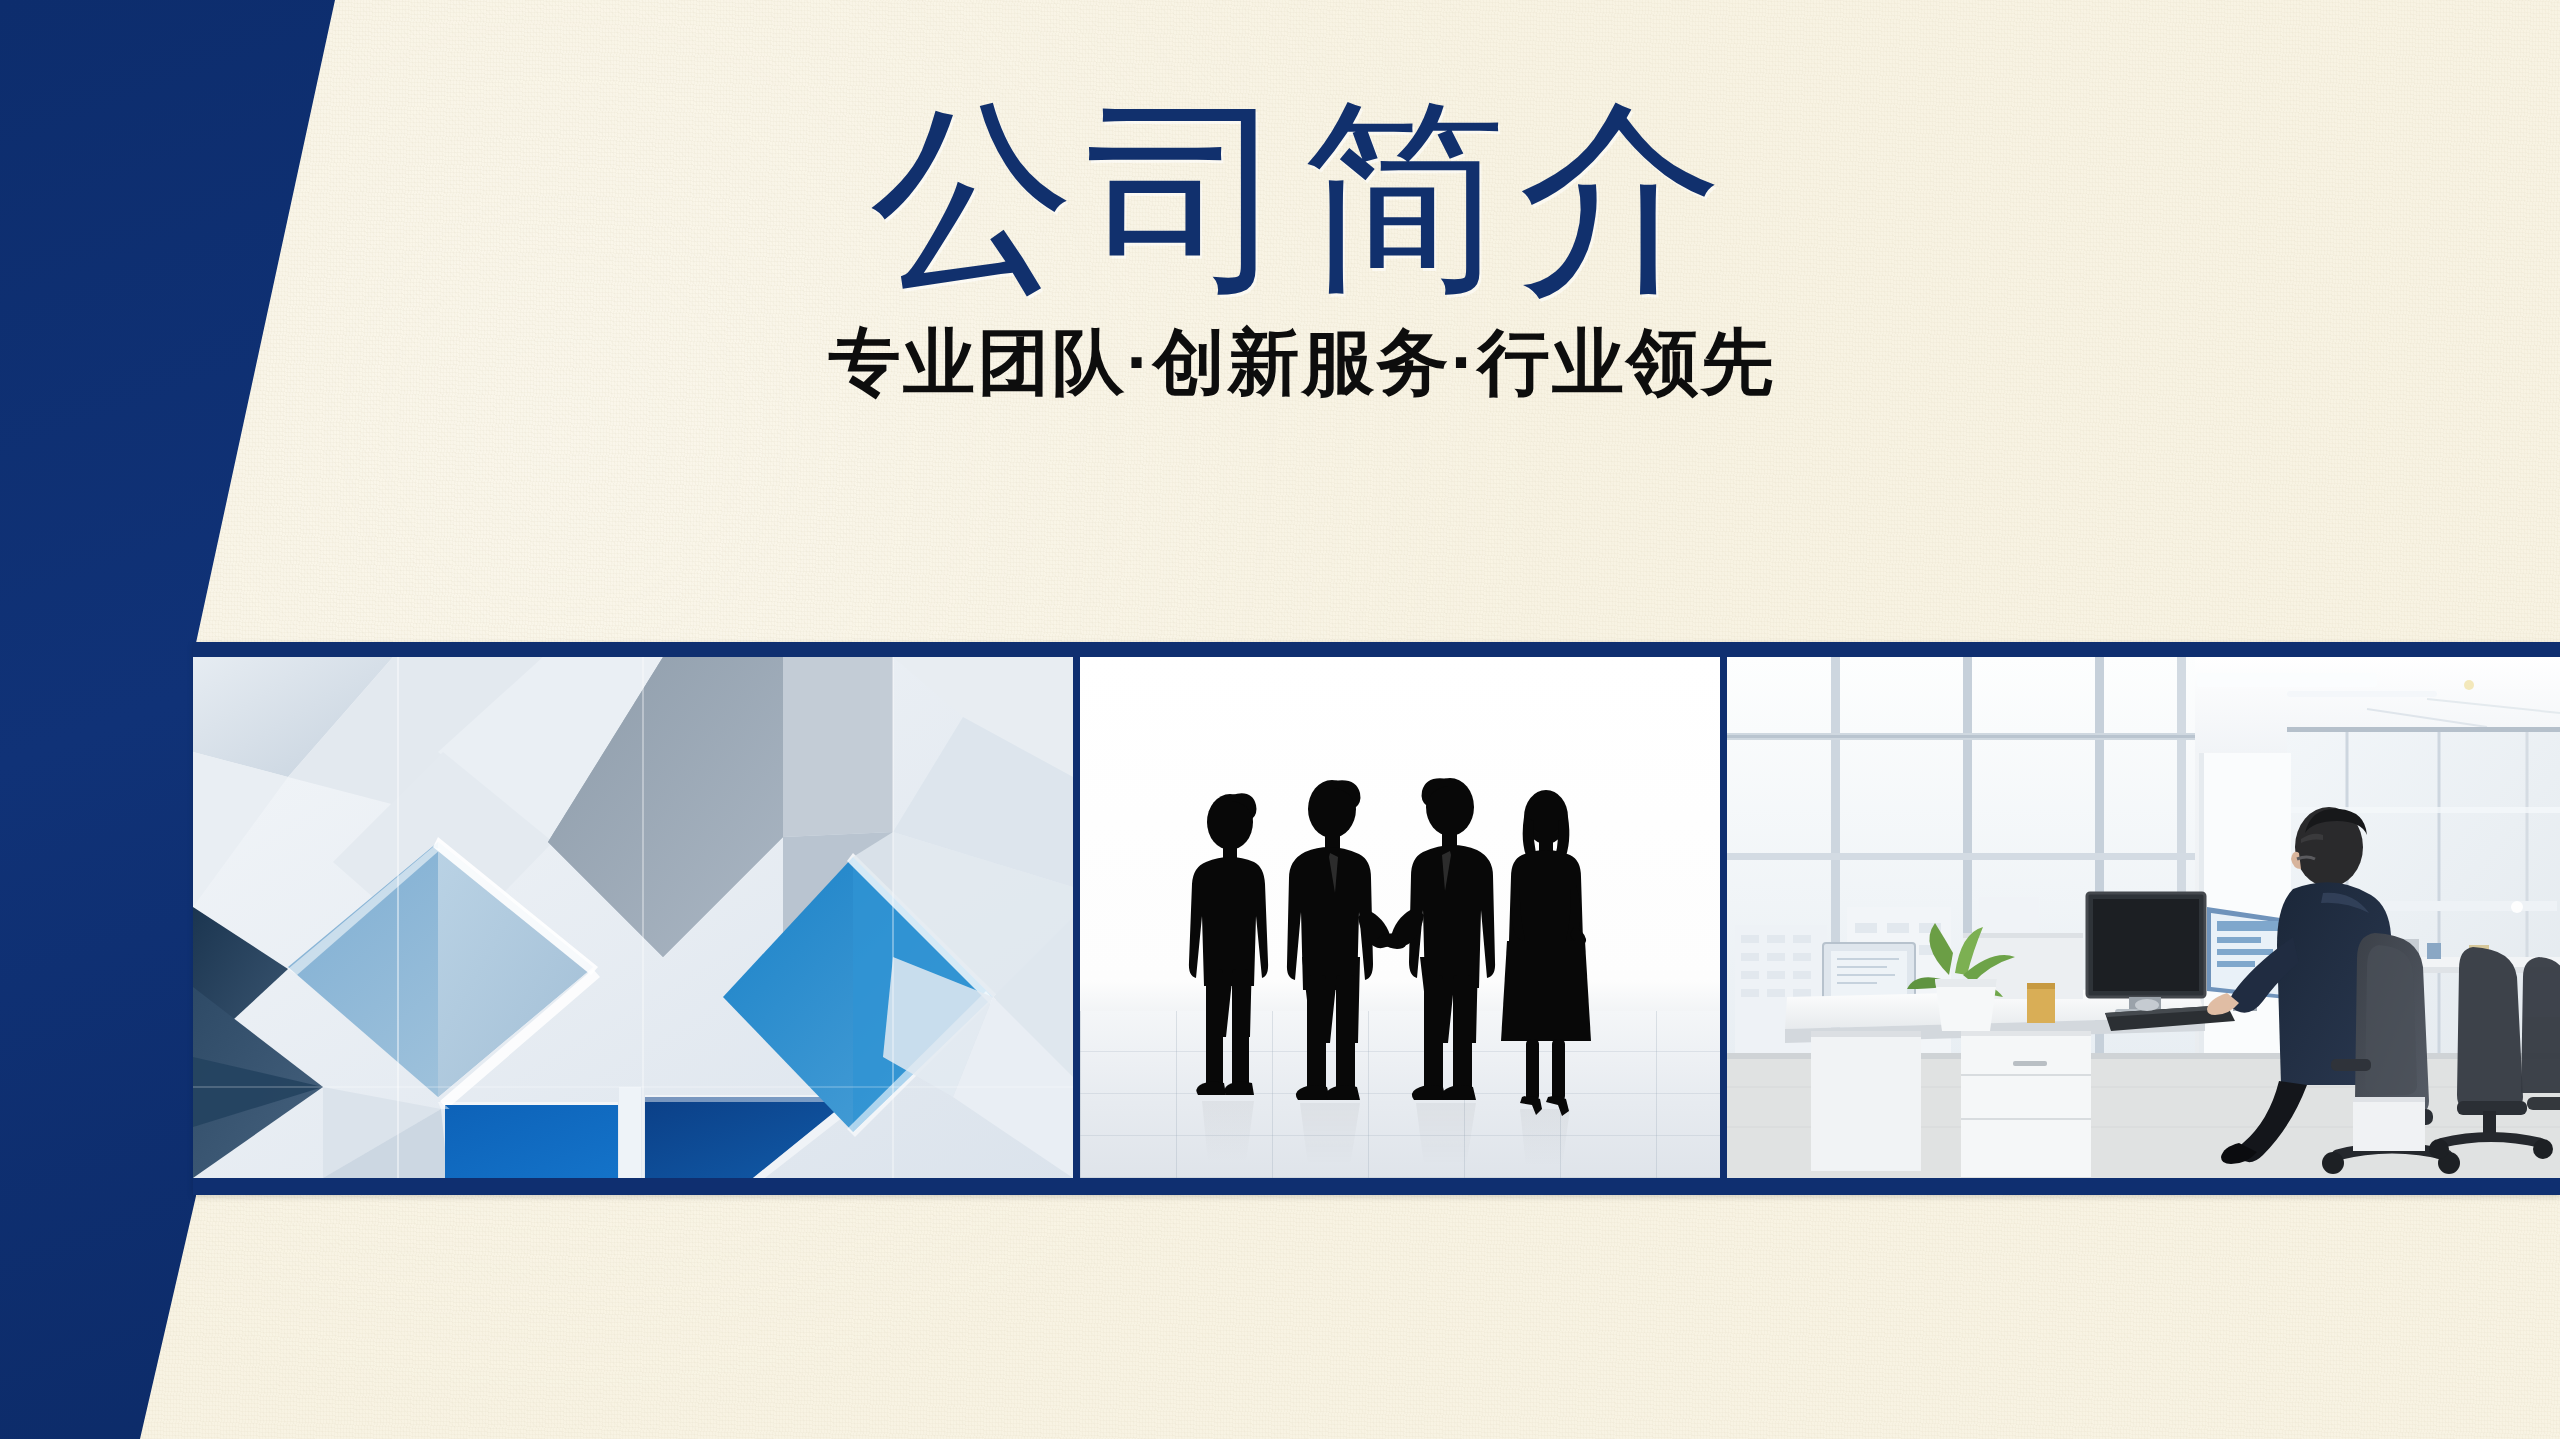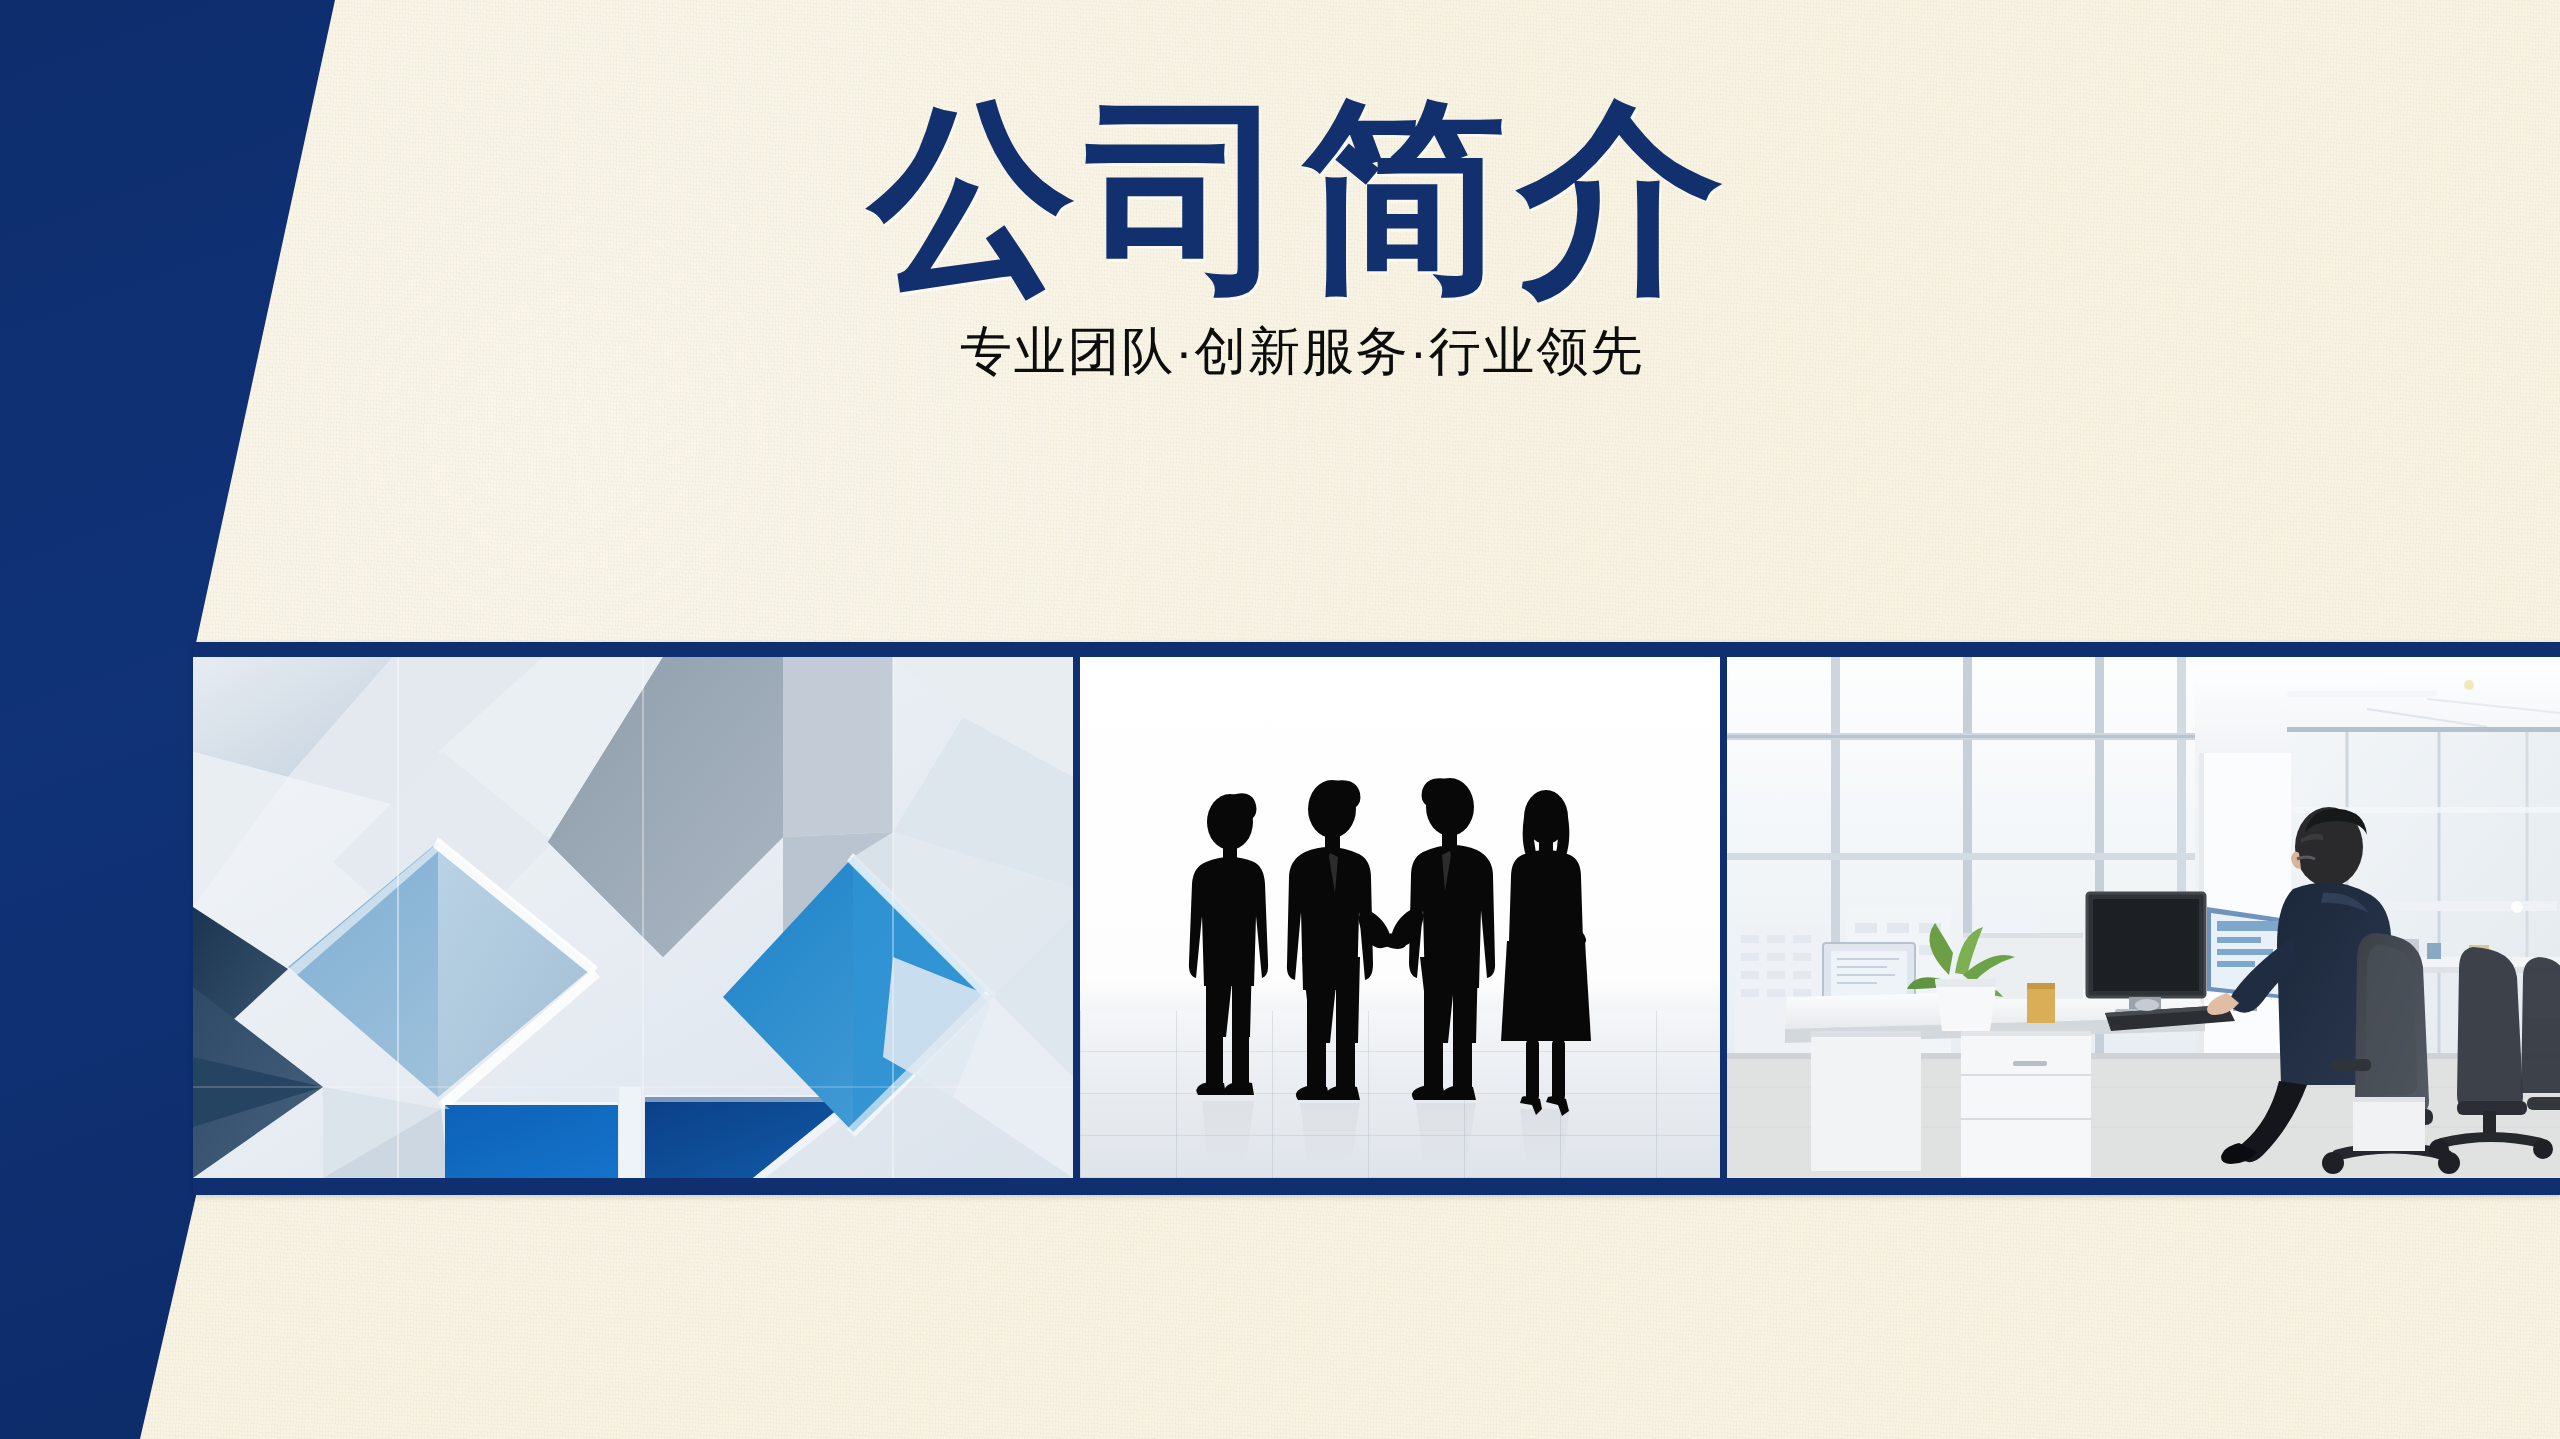--- a/index.html
+++ b/index.html
@@ -40,31 +40,31 @@
   #title-block {
     position:absolute;
     left:0; right:0;
     top:92px;
     text-align:center;
     z-index:5;
   }
   #main-title {
     font-size:205px;
     line-height:1.02;
-    font-weight:700;
+    font-weight:400;
     color:#11306d;
     letter-spacing:.055em;
     text-shadow:2px 3px 0 rgba(255,255,255,.55);
     padding-left:44px;
   }
   #subtitle {
     margin-top:22px;
-    font-size:52px;
+    font-size:72px;
     line-height:1.1;
-    font-weight:400;
+    font-weight:700;
     color:#0d0d0d;
     letter-spacing:.035em;
     padding-left:44px;
   }
 
   
   #image-band {
     position:absolute;
     left:193px; top:642px;
     width:2367px; height:553px;

